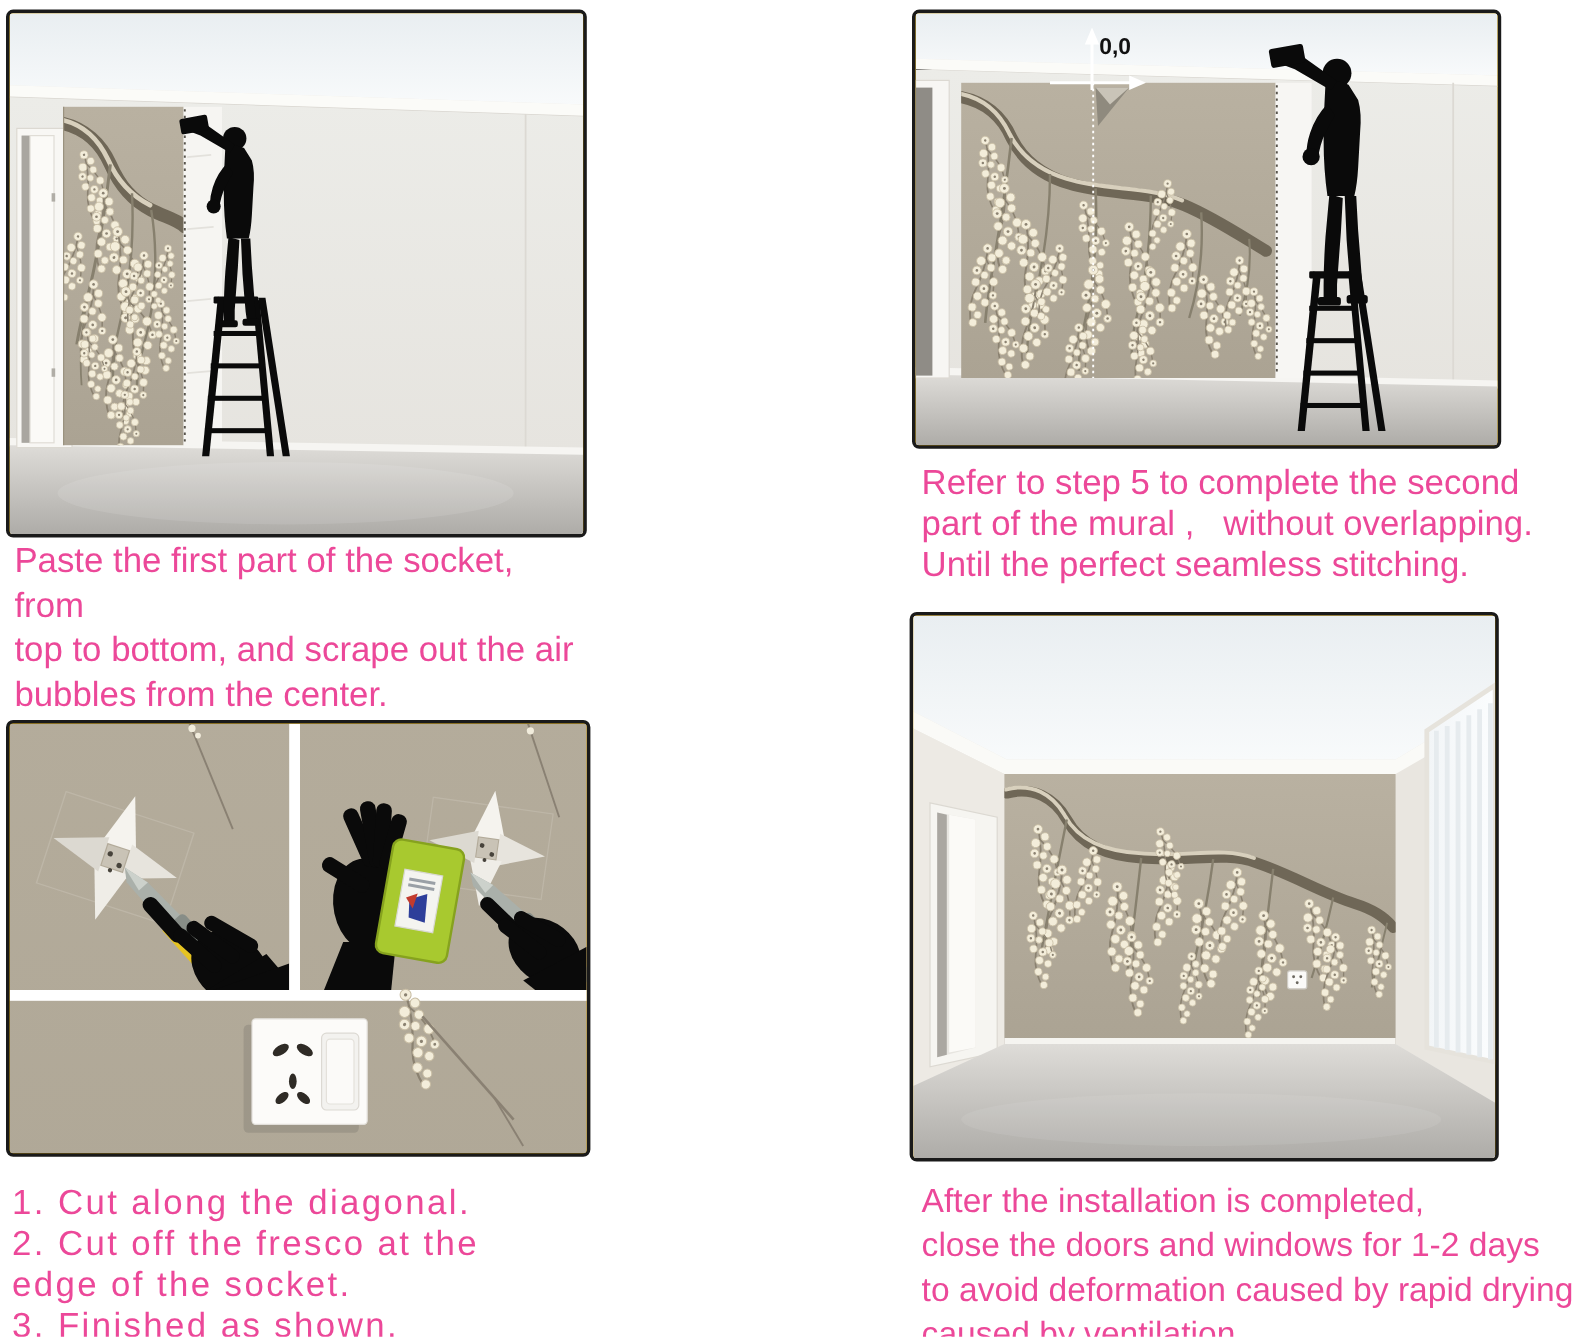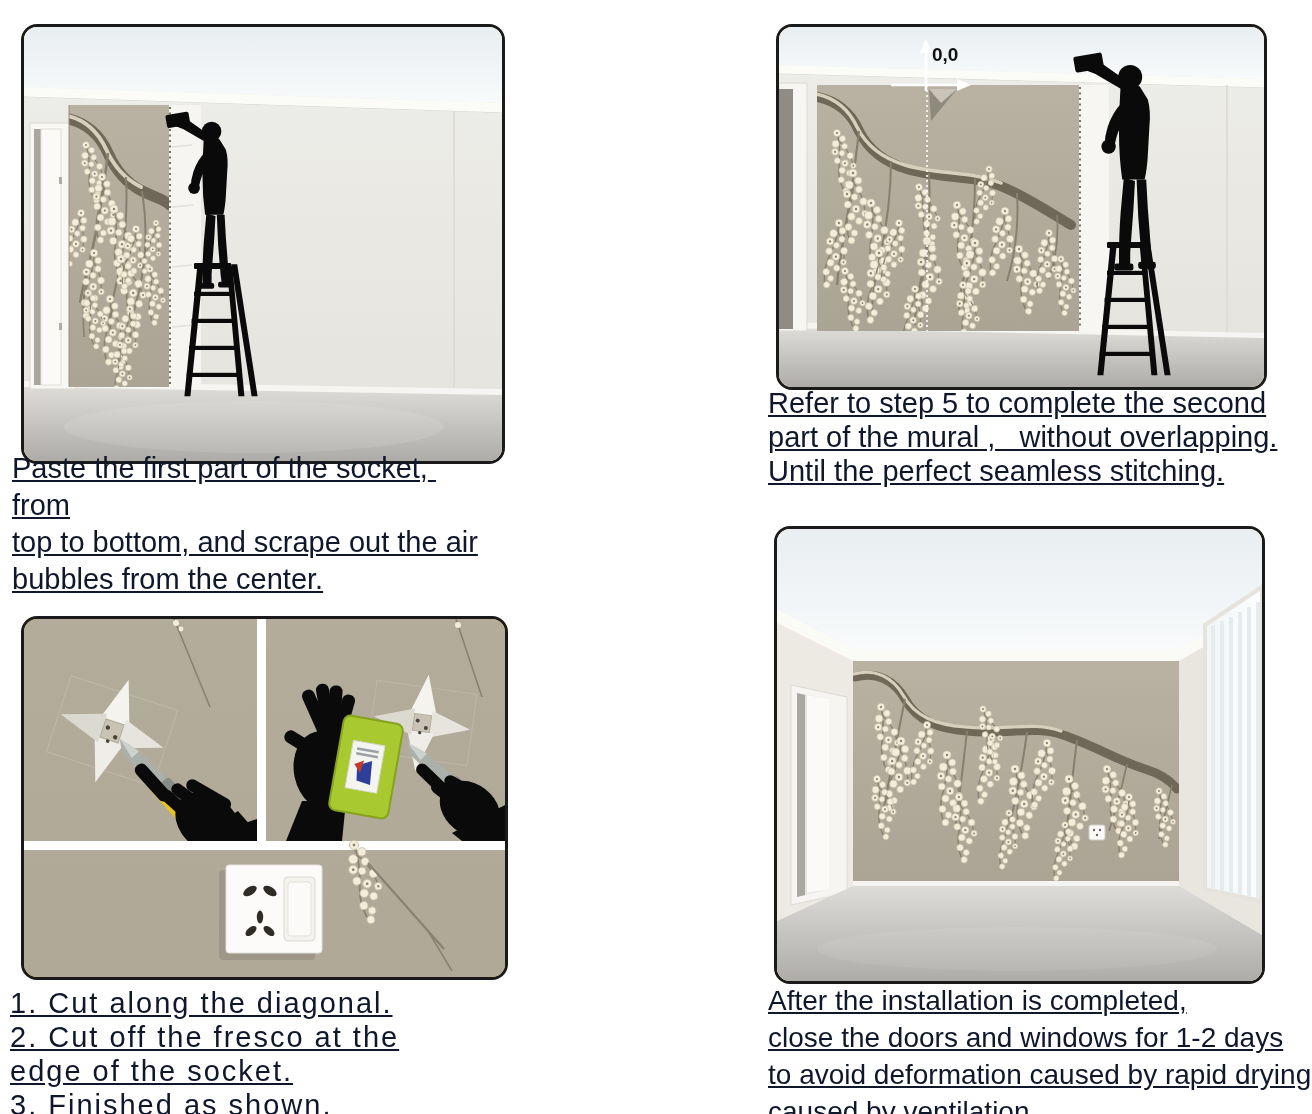--- a/index.html
+++ b/index.html
@@ -1,21 +1,21 @@
 <!DOCTYPE html>
 <html><head>
 <meta charset="utf-8">
 <style>
   html,body{margin:0;padding:0;background:#ffffff;}
   body{width:1312px;height:1114px;position:relative;overflow:hidden;
        font-family:"Liberation Sans",sans-serif;color:#161616;}
-  .panel{position:absolute;margin:16px;border:3px solid #1a1a1a;border-radius:16px;
+  .panel{position:absolute;margin:0;border:3px solid #1a1a1a;border-radius:6px;
          overflow:hidden;background:#eab308;}
   .panel svg{display:block;}
-  .caption{position:absolute;white-space:pre-wrap;color:#0f172a;text-decoration:underline;}
+  .caption{position:absolute;white-space:pre-wrap;color:#ec4899;}
   .c1{left:12px;top:450px;width:480px;font-size:29px;line-height:37px;}
   .c2{left:768px;top:386px;width:540px;font-size:29px;line-height:34px;}
   .c3{left:10px;top:986px;width:490px;font-size:29px;line-height:34px;letter-spacing:2px;}
   .c4{left:768px;top:982px;width:552px;font-size:28px;line-height:37px;}
   .p1{left:5px;top:8px;width:478px;height:434px;}
   .p2{left:760px;top:8px;width:485px;height:360px;}
   .p3{left:5px;top:600px;width:481px;height:358px;}
   .p4{left:758px;top:510px;width:485px;height:452px;}
 </style>
 </head>

